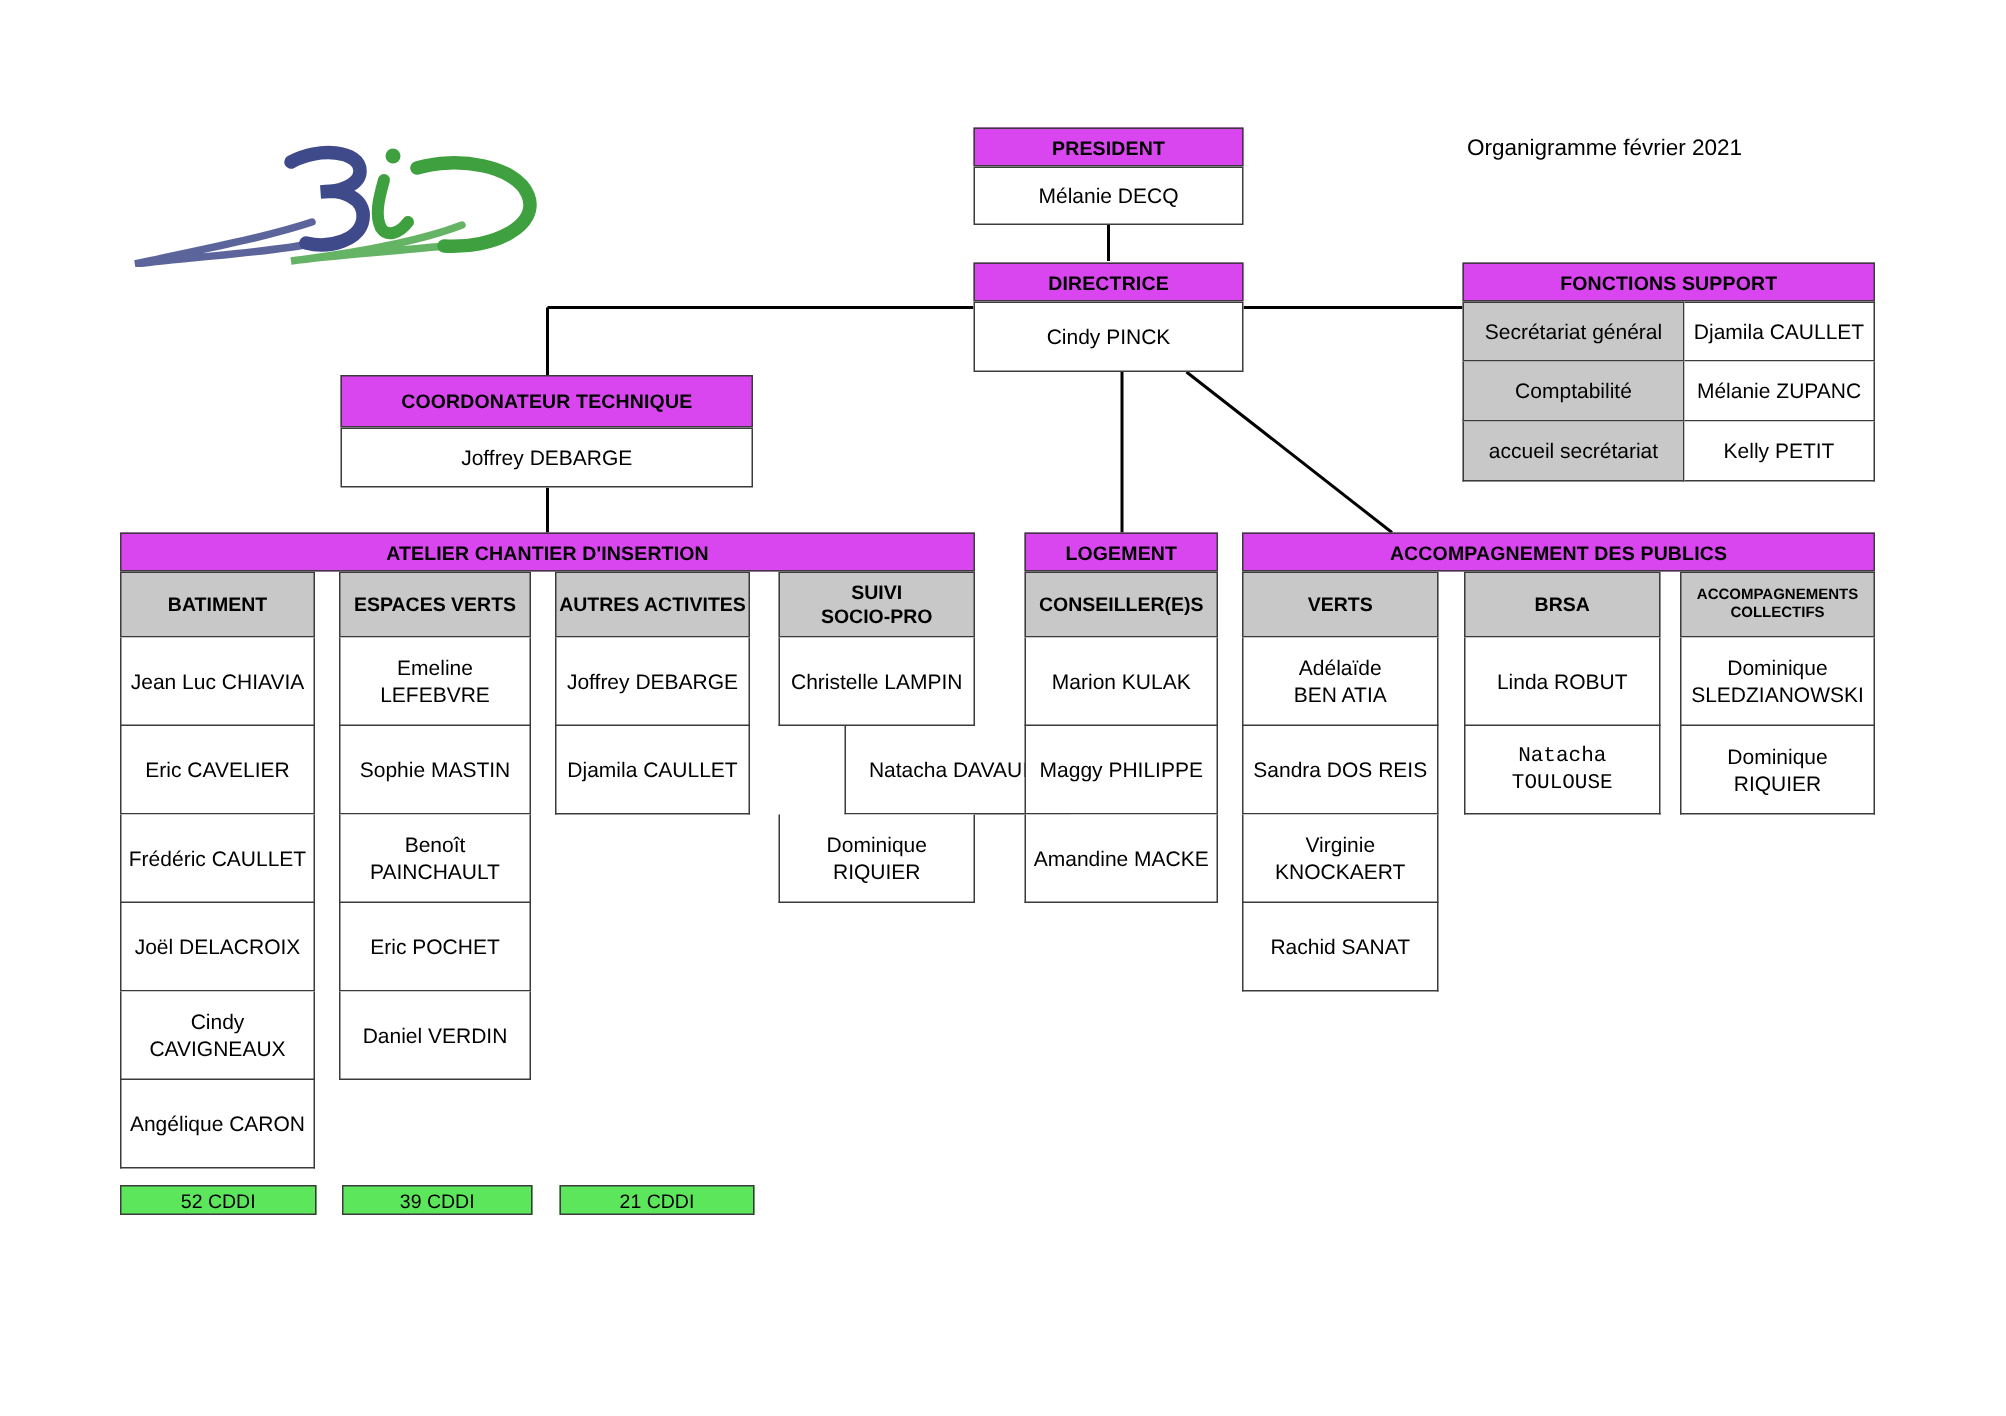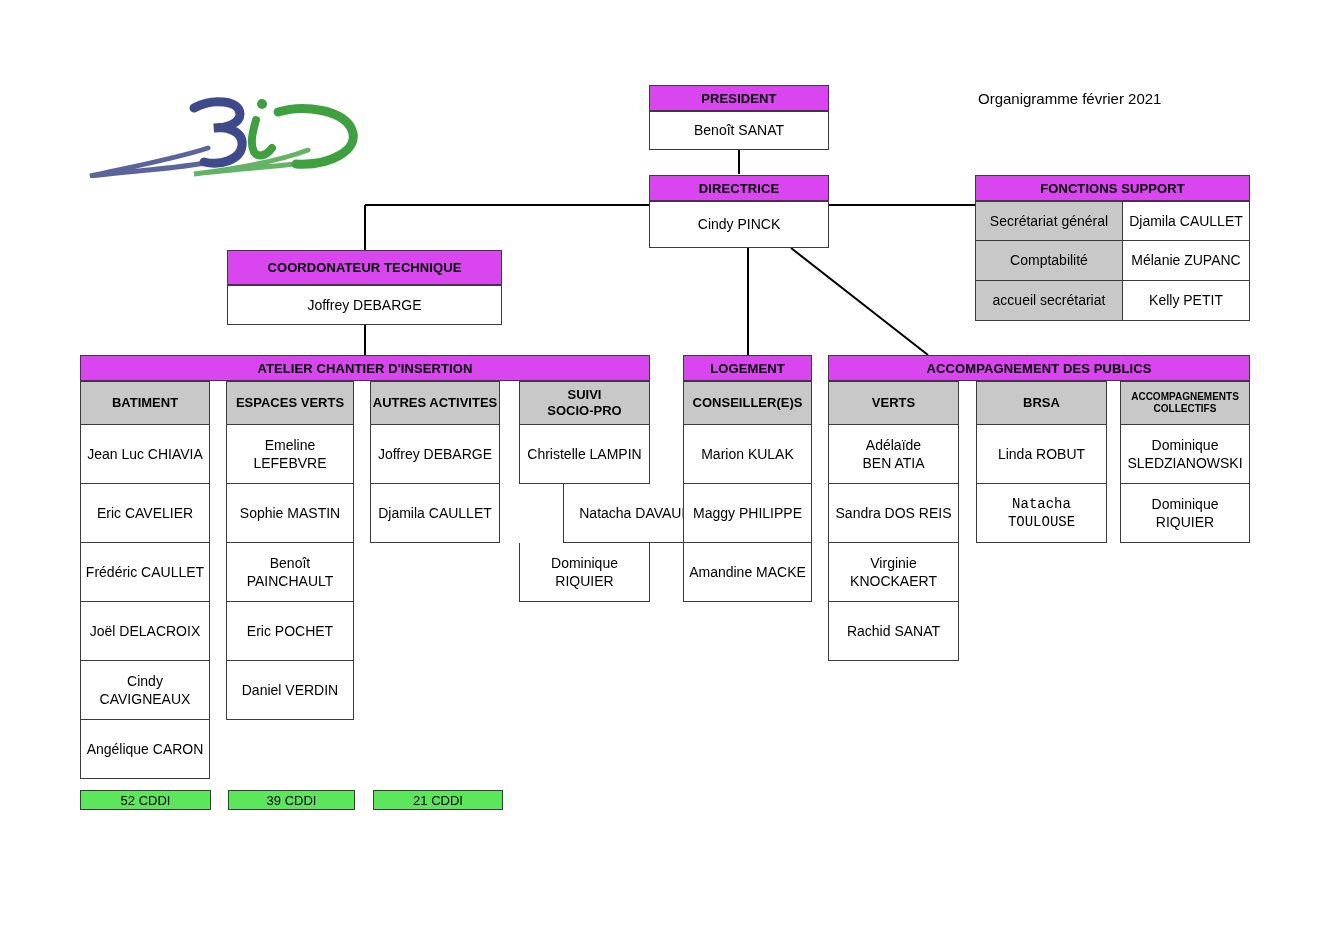--- a/index.html
+++ b/index.html
@@ -134,21 +134,21 @@
       <circle cx="180" cy="26" r="5" fill="#3fa03f"></circle>
 
       <path d="M196 34 C222 26, 262 32, 270 52 C278 72, 248 88, 214 86" fill="none" stroke="#3fa03f" stroke-width="9" stroke-linecap="round"></path>
       <path d="M214 86 C176 90, 140 92, 112 96 C160 90, 200 82, 226 72" fill="none" stroke="#3fa03f" stroke-width="5" stroke-linecap="round" opacity="0.8"></path>
     </svg>
   </div>
 
   <div class="doc-title" style="left:978px; top:90px;">Organigramme  février 2021</div>
 
   <div class="node hdr-yellow" style="left:649px; top:85px; width:180px; height:26px;">PRESIDENT</div>
-  <div class="node cell-white" style="left:649px; top:111px; width:180px; height:39px;">Benoît SANAT</div>
+  <div class="node cell-white" style="left:649px; top:111px; width:180px; height:39px;">Mélanie DECQ</div>
 
   <div class="node hdr-yellow" style="left:649px; top:175px; width:180px; height:26px;">DIRECTRICE</div>
   <div class="node cell-white" style="left:649px; top:201px; width:180px; height:47px;">Cindy PINCK</div>
 
   <div class="node hdr-yellow" style="left:227px; top:250px; width:275px; height:35px;">COORDONATEUR TECHNIQUE</div>
   <div class="node cell-white" style="left:227px; top:285px; width:275px; height:40px;">Joffrey DEBARGE</div>
 
   <div class="node hdr-yellow" style="left:975px; top:175px; width:275px; height:26px;">FONCTIONS SUPPORT</div>
   <div class="node" id="fs-table" style="left: 975px; top: 201px; width: 275px; height: 120px; position: absolute;">
       <div class="cell-grey" style="position: absolute; left: 0px; top: 0px; width: 148px; height: 40px;">Secrétariat général</div>

